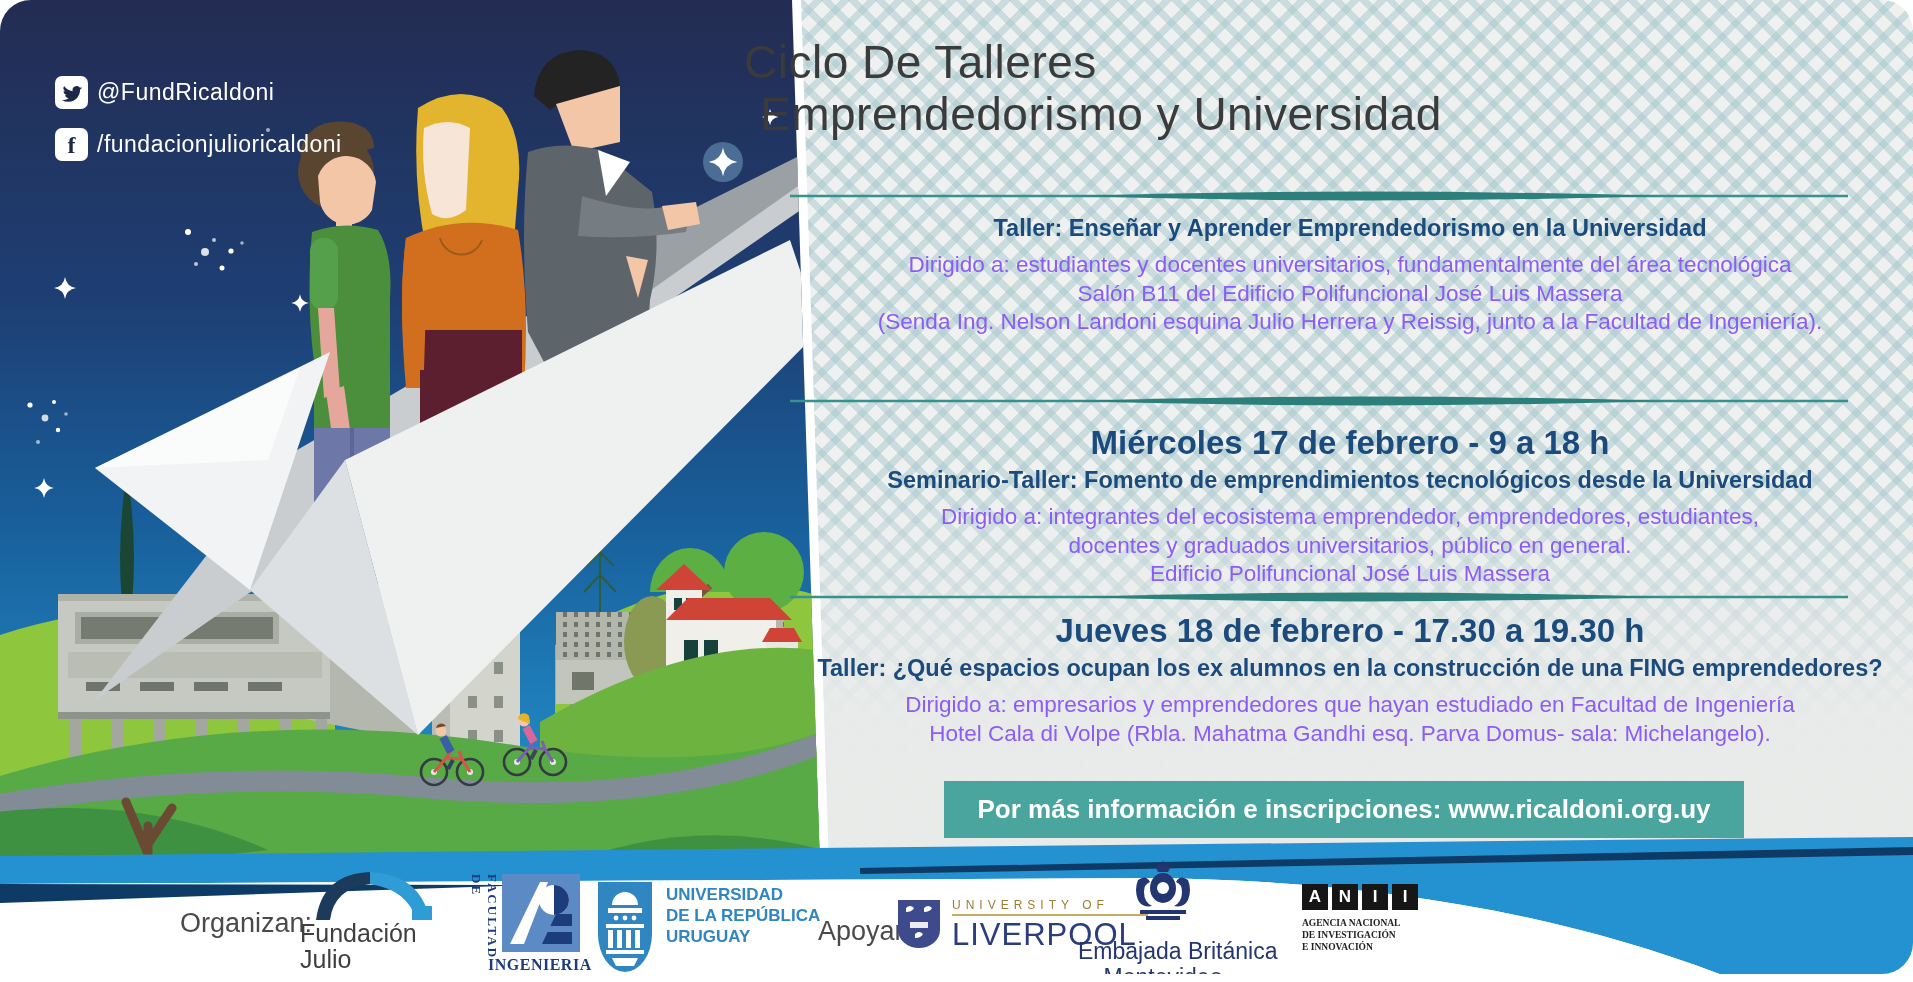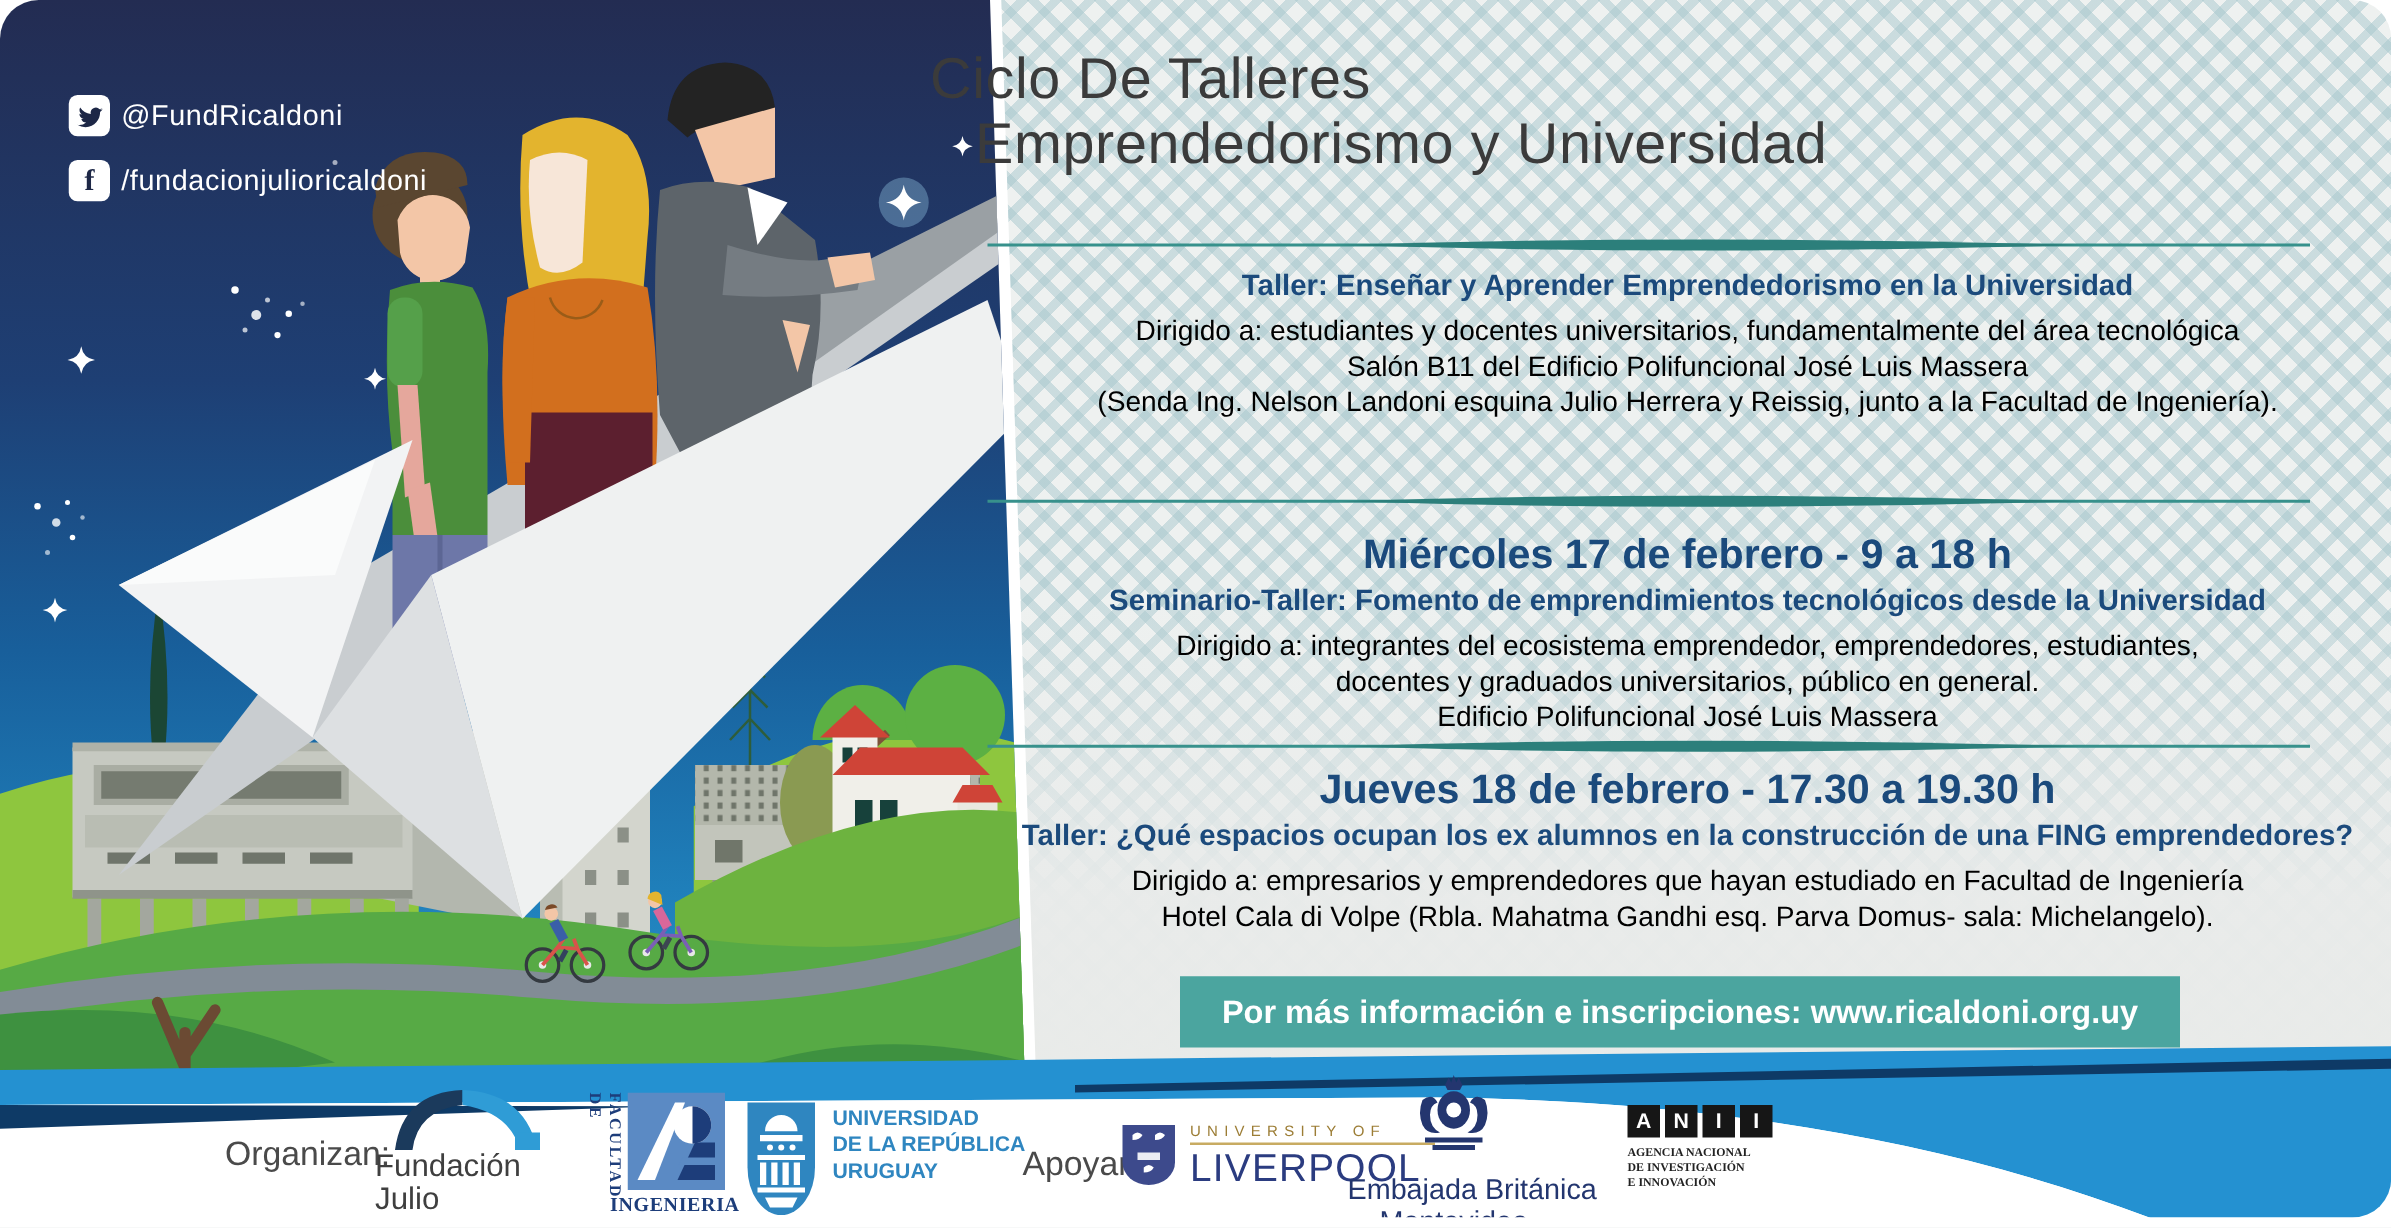--- a/index.html
+++ b/index.html
@@ -18,30 +18,30 @@
   
   .social{position:absolute;left:55px;top:76px;color:#fff;}
   .soc-row{display:flex;align-items:center;margin-bottom:19px;cursor:pointer;}
   .soc-ic{width:33px;height:33px;background:#fff;border-radius:7px;margin-right:9px;
           display:flex;align-items:center;justify-content:center;}
   .soc-ic .fb{color:#1d2746;font-weight:700;font-size:24px;line-height:1;font-family:"Liberation Serif",serif;}
   .soc-label{font-size:23px;letter-spacing:.5px;}
   
   .title{position:absolute;left:744px;top:36px;color:#3b3b3b;font-size:46px;
          line-height:52px;letter-spacing:.5px;white-space:nowrap;}
-  .title .t2{margin-left:36px;}
+  .title .t2{margin-left:16px;}
   
   .divider{position:absolute;left:788px;width:1062px;height:10px;}
   .d1{top:191px}.d2{top:396px}.d3{top:592px}
   
   .event{position:absolute;left:790px;width:1120px;text-align:center;}
   .e1{top:212px}.e2{top:422px}.e3{top:610px}
   .ev-date{color:#1b4a7c;font-weight:700;font-size:33px;line-height:42px;white-space:nowrap;}
   .ev-sub{color:#1b4a7c;font-weight:700;font-size:23.5px;line-height:33px;white-space:nowrap;}
-  .ev-body{color:#000000;font-size:22.5px;line-height:28.5px;margin-top:6px;}
+  .ev-body{color:#8b5cf6;font-size:22.5px;line-height:28.5px;margin-top:6px;}
   .ev-body div{white-space:nowrap;}
   
   .banner{position:absolute;left:944px;top:781px;width:800px;height:57px;background:#4ba59f;
           color:#fff;font-weight:700;font-size:26px;text-align:center;line-height:57px;white-space:nowrap;}
   
   .wave{position:absolute;left:0;top:832px;}
   
   .flabel{position:absolute;color:#4a4a4a;font-size:27px;white-space:nowrap;}
   .org-label{left:180px;top:908px;}
   .apo-label{left:818px;top:916px;}

